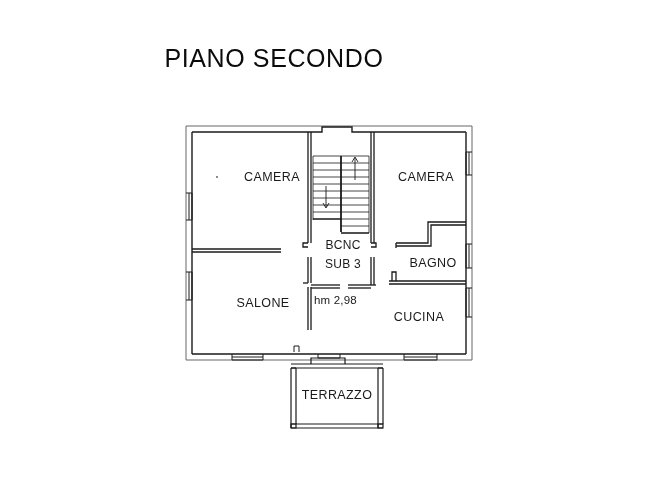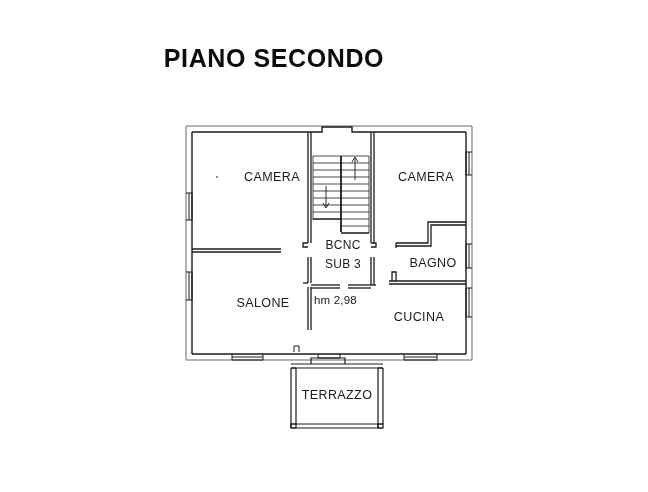--- a/index.html
+++ b/index.html
@@ -20,21 +20,21 @@
     background: #ffffff;
   }
   #plan-title {
     position: absolute;
     left: 0;
     top: 44px;
     width: 548px;
     text-align: center;
     font-family: "Liberation Sans", sans-serif;
     font-size: 25px;
-    font-weight: 700;
+    font-weight: 400;
     letter-spacing: 0.6px;
     color: #0b0b0b;
     white-space: nowrap;
   }
   #plan-svg {
     position: absolute;
     left: 0;
     top: 0;
     width: 648px;
     height: 492px;

